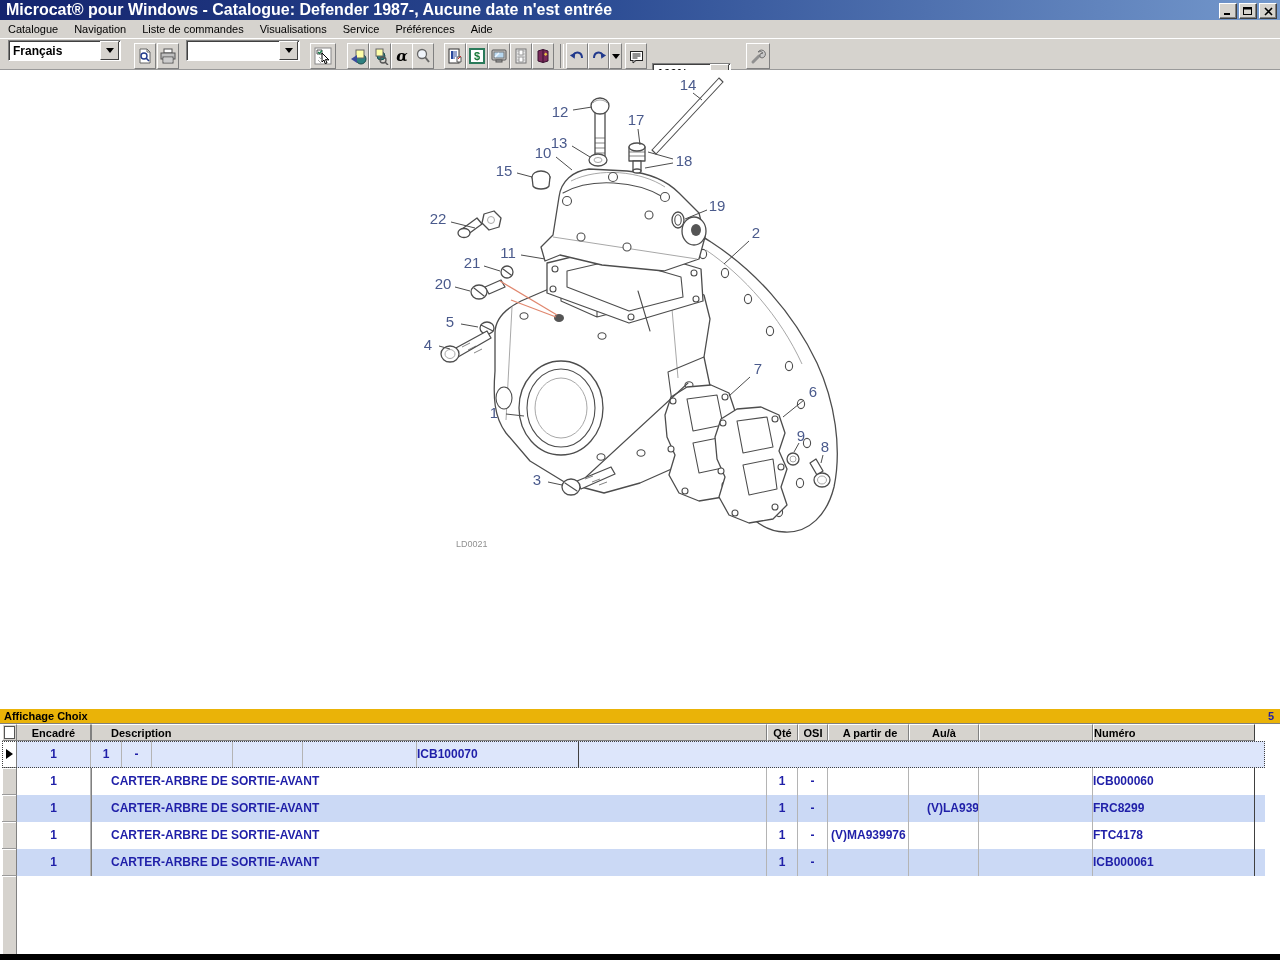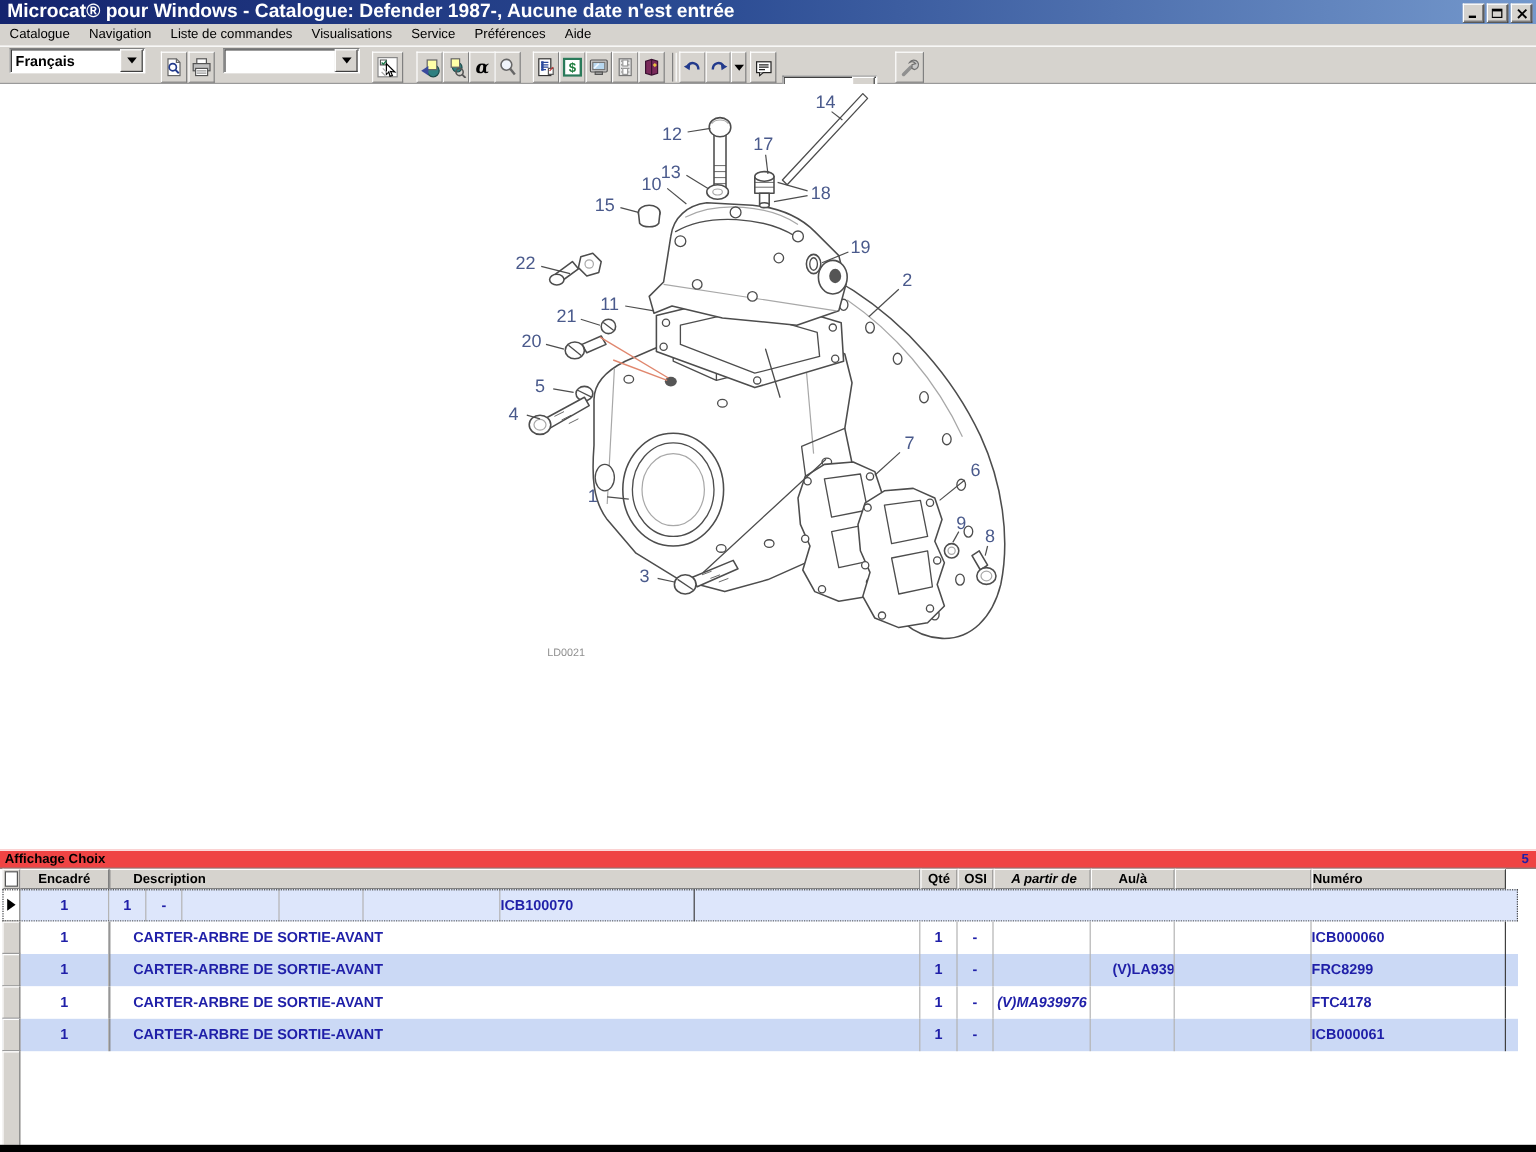--- a/index.html
+++ b/index.html
@@ -52,21 +52,21 @@
   .sh{fill:none;stroke:#a8a8a8;stroke-width:1;}
   .hole{fill:#fff;stroke:#4d4d4d;stroke-width:1.1;}
   .dark{fill:#555;stroke:none;}
   .thread{fill:none;stroke:#4d4d4d;stroke-width:0.7;}
   .callout{font-family:"Liberation Sans",sans-serif;font-size:15px;fill:#4a5a8c;}
   .leader{stroke:#4d4d4d;stroke-width:1;}
   .redline{stroke:#e0876e;stroke-width:1.2;fill:none;}
   .caption{font-family:"Liberation Sans",sans-serif;font-size:9px;fill:#909090;}
 
   
-  #panelbar{left:0;top:708px;width:1280px;height:16px;background:#ef4444;
+  #panelbar{left:0;top:708px;width:1280px;height:16px;background:#eab308;
     border-top:1px solid #fff;border-bottom:1px solid #808080;box-sizing:border-box;
     font-size:11px;font-weight:bold;display:flex;align-items:center;
     padding-left:4px;}
   #panelbadge{position:absolute;right:6px;color:#1f1fa8;}
 
   
   #grid{left:2px;top:724px;width:1263px;}
   .hrow{display:flex;height:17px;}
   .hcell{background:#d6d3ce;font-size:11px;font-weight:bold;color:#000;
     border-top:1px solid #fff;border-left:1px solid #fff;
@@ -76,21 +76,21 @@
   .grow{display:flex;height:27px;background:#fff;position:relative;}
   .grow.stripe{background:#cbd9f5;}
   .grow.sel{background:#dde6fb;outline:1px dotted #404040;outline-offset:-1px;}
   .cell{box-sizing:border-box;border-right:1px solid #b4b4b4;
     font-size:12px;font-weight:bold;color:#1f1fa8;line-height:26px;
     white-space:nowrap;overflow:hidden;}
   .c-enc{width:74px;text-align:center;}
   .c-desc{width:676px;padding-left:19px;border-left:1px solid #808080;}
   .c-qte{width:31px;text-align:center;}
   .c-osi{width:30px;text-align:center;}
-  .c-from{width:81px;padding-left:3px;font-style:italic;}
+  .c-from{width:81px;padding-left:3px;}
   .c-to{width:70px;padding-left:18px;}
   .c-extra{width:114px;}
   .c-num{width:162px;border-right:1px solid #404040;}
   .gcell{width:15px;box-sizing:border-box;background:#d6d3ce;
     border-right:1px solid #808080;border-bottom:1px solid #9a9a9a;
     box-shadow:inset 1px 1px 0 #fff;display:flex;align-items:center;justify-content:center;}
   .gcell.selg{background:#fff;box-shadow:none;}
   .recarrow{width:0;height:0;border-left:7px solid #000;
     border-top:5px solid transparent;border-bottom:5px solid transparent;}
   .ghead{width:15px;box-sizing:border-box;background:#d6d3ce;

